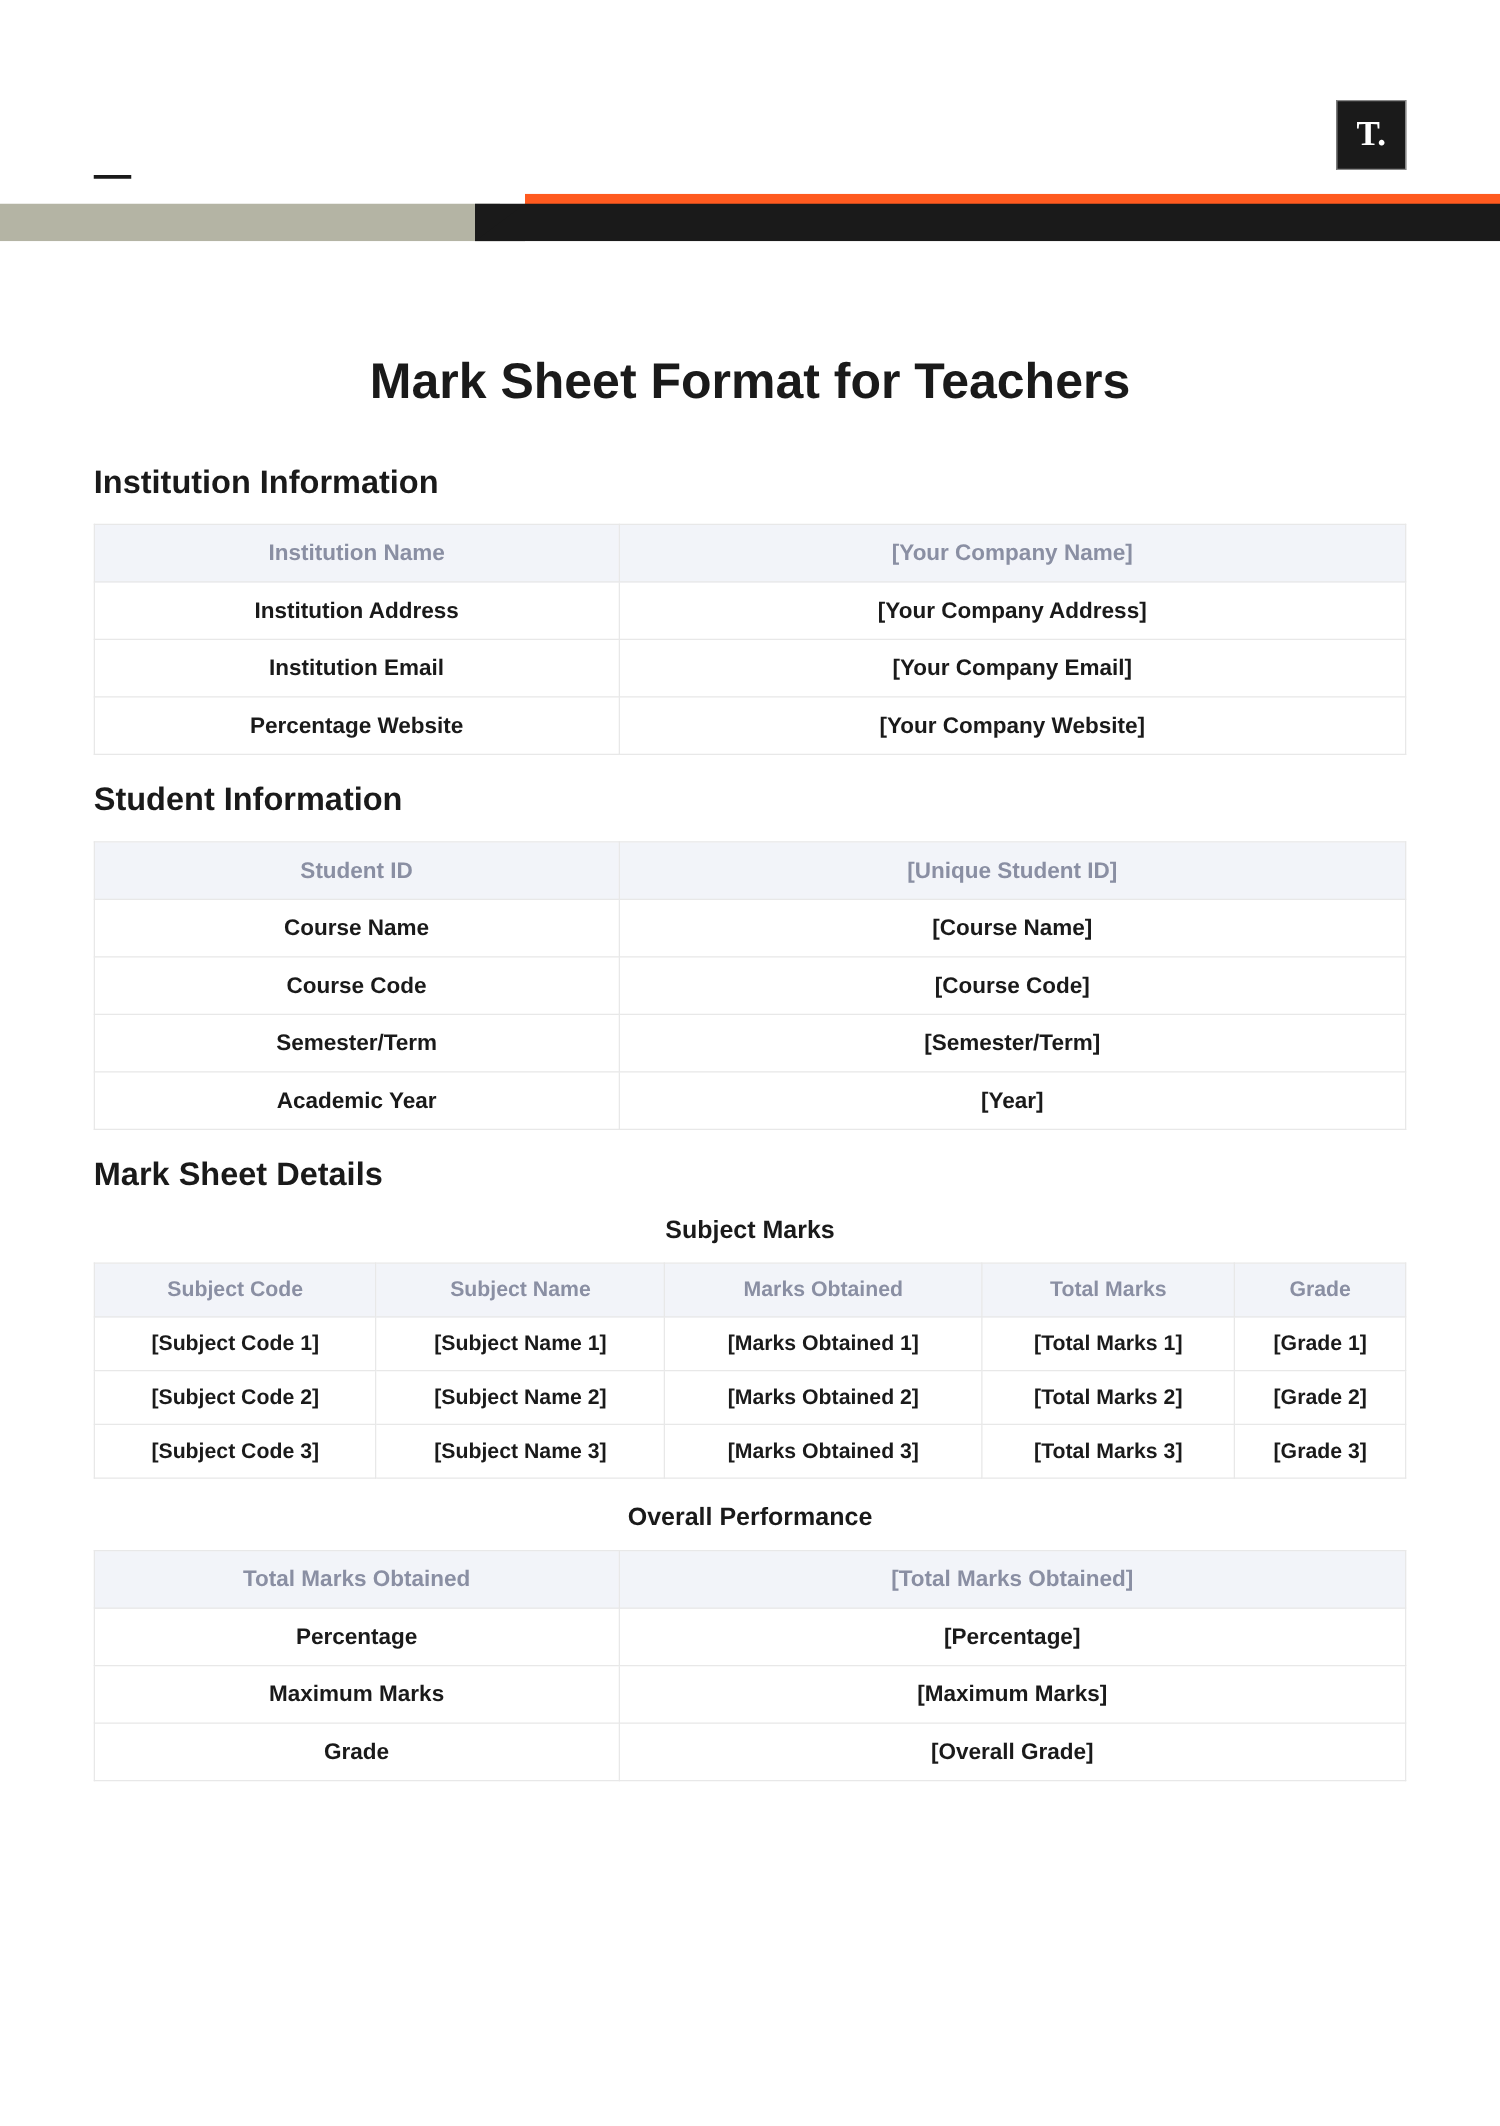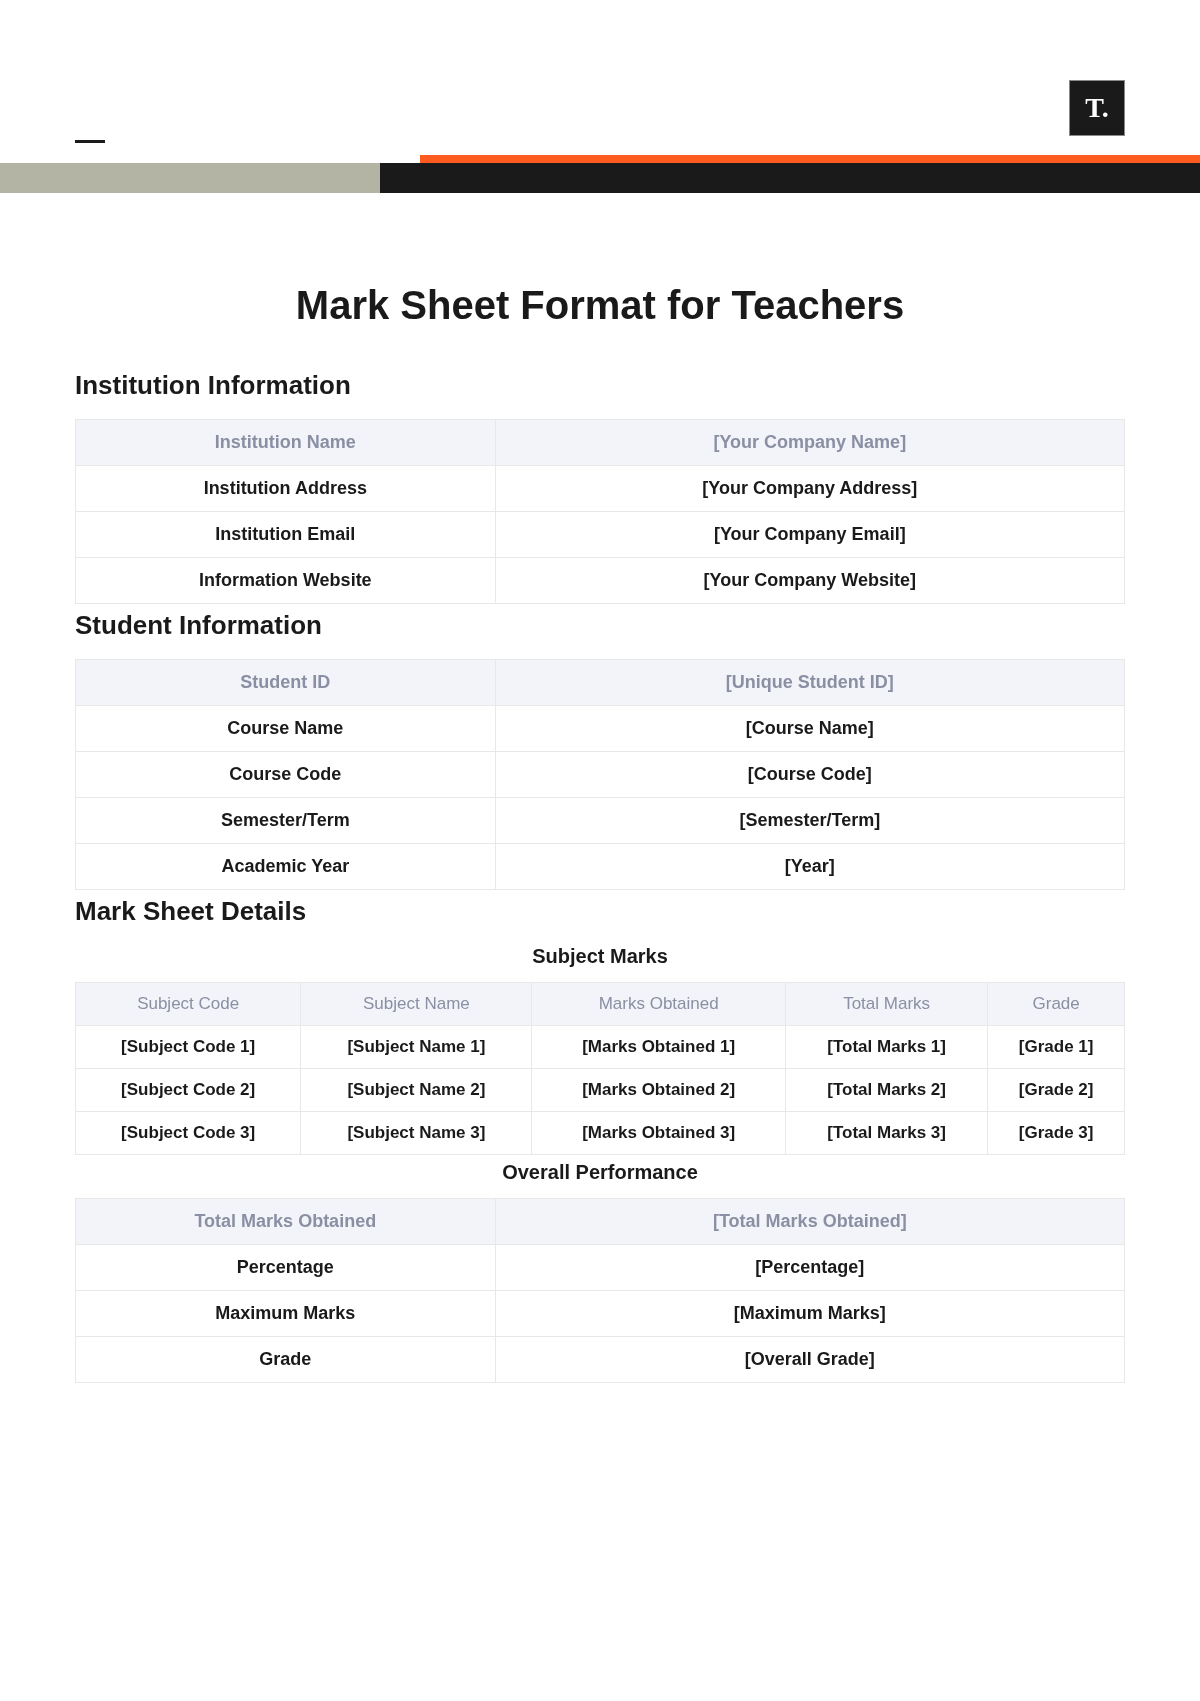--- a/index.html
+++ b/index.html
@@ -105,38 +105,38 @@
 h3.sub-title {
   font-size: 20px;
   font-weight: 800;
   margin-bottom: 14px;
   margin-top: 4px;
   text-align: center;
 }
 table.data-table {
   width: 100%;
   border-collapse: collapse;
-  margin-bottom: 6px;
+  margin-bottom: 20px;
 }
 table.data-table th,
 table.data-table td {
   border: 1px solid #e8e8e8;
   padding: 12px 10px;
   text-align: center;
   font-size: 18px;
 }
 table.data-table th {
   background: #f2f4f9;
   color: #8a8fa3;
   font-weight: 700;
 }
 table.data-table thead th {
   background: #f2f4f9;
   color: #8a8fa3;
-  font-weight: 400;
+  font-weight: 700;
 }
 
 table.kv-table tr:first-child td:first-child,
 table.kv-table tr:first-child td:last-child {
   background: #f2f4f9;
   color: #8a8fa3;
   font-weight: 700;
 }
 table.kv-table td:first-child {
   font-weight: 700;
@@ -186,21 +186,21 @@
         </tr>
           <tr>
           <td>Institution Address</td>
           <td>[Your Company Address]</td>
         </tr>
           <tr>
           <td>Institution Email</td>
           <td>[Your Company Email]</td>
         </tr>
           <tr>
-          <td>Information Website</td>
+          <td>Percentage Website</td>
           <td>[Your Company Website]</td>
         </tr>
         </tbody>
     </table>
 
     <h2 class="section-title">Student Information</h2>
     <table class="data-table kv-table">
       <tbody>
           <tr>
           <td>Student ID</td>

